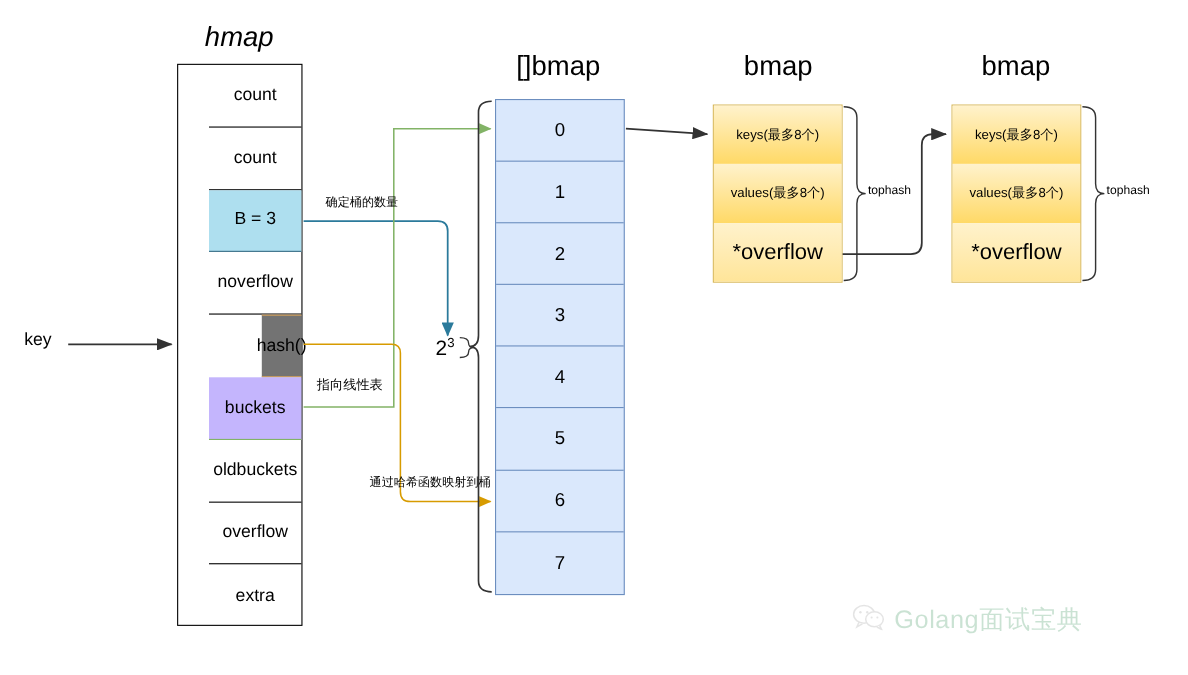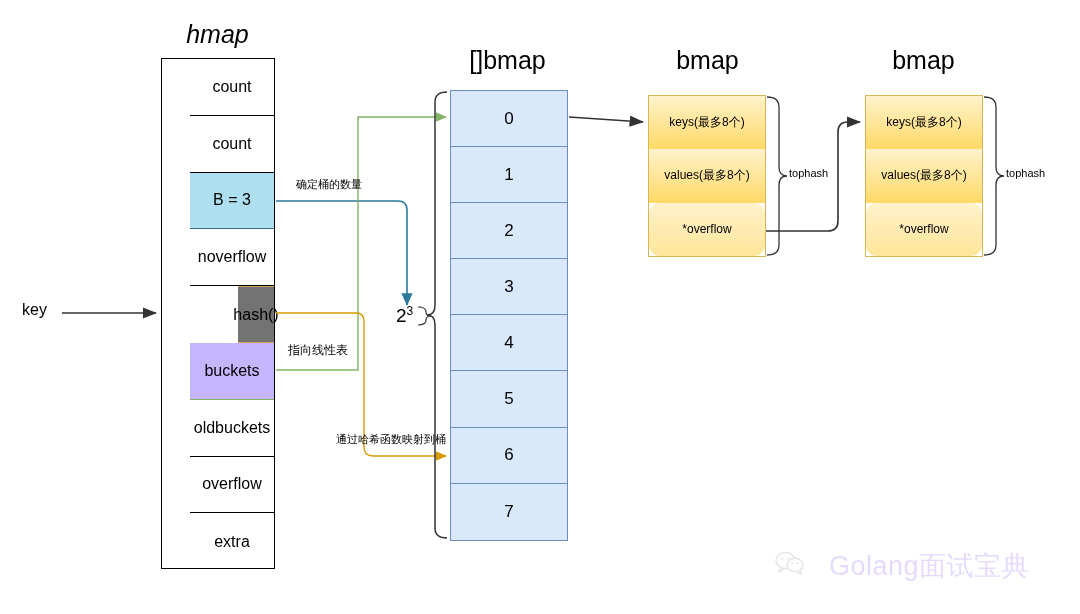--- a/index.html
+++ b/index.html
@@ -113,22 +113,21 @@
     white-space: nowrap;
   }
   .bmap-row.r-keys {
     background: linear-gradient(to bottom, #FFF2CC 0%, #FFD966 100%);
   }
   .bmap-row.r-values {
     background: linear-gradient(to bottom, #FFF2CC 0%, #FFD966 100%);
   }
   .bmap-row.r-overflow {
     background: linear-gradient(to bottom, #FFF2CC 0%, #FFE599 100%);
-    font-size: 12px;
-    border-radius: 11px;
+    font-size: 20px;
   }
 
   
   .lbl {
     position: absolute;
     white-space: nowrap;
     color: #000;
     line-height: 1;
   }
   #lbl-key        { left: 22px;  top: 302px; font-size: 16px; }
@@ -140,24 +139,24 @@
   #lbl-tophash-1  { left: 789px; top: 168px; font-size: 11px; }
   #lbl-tophash-2  { left: 1006px;top: 168px; font-size: 11px; }
 
   
   #watermark {
     position: absolute;
     left: 775px;
     top: 548px;
     display: flex;
     align-items: center;
-    gap: 24px;
+    gap: 8px;
     opacity: 0.22;
-    color: #8b5cf6;
-    font-size: 27px;
+    color: #15803d;
+    font-size: 23px;
     white-space: nowrap;
   }
   #watermark .wm-text { letter-spacing: 0.5px; }
 </style>
 </head>
 <body>
 
 <div id="stage">
 
   <div class="title" id="title-hmap">hmap</div>

